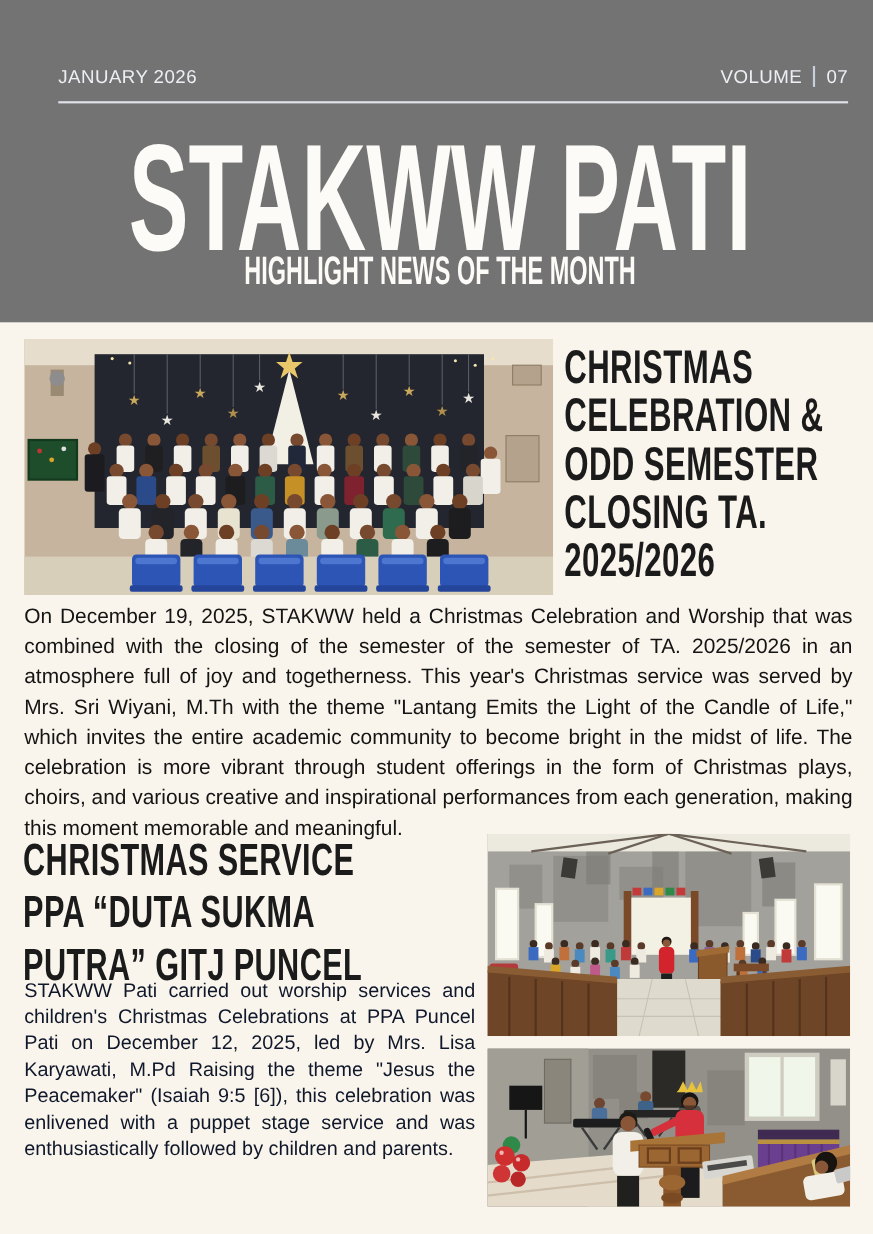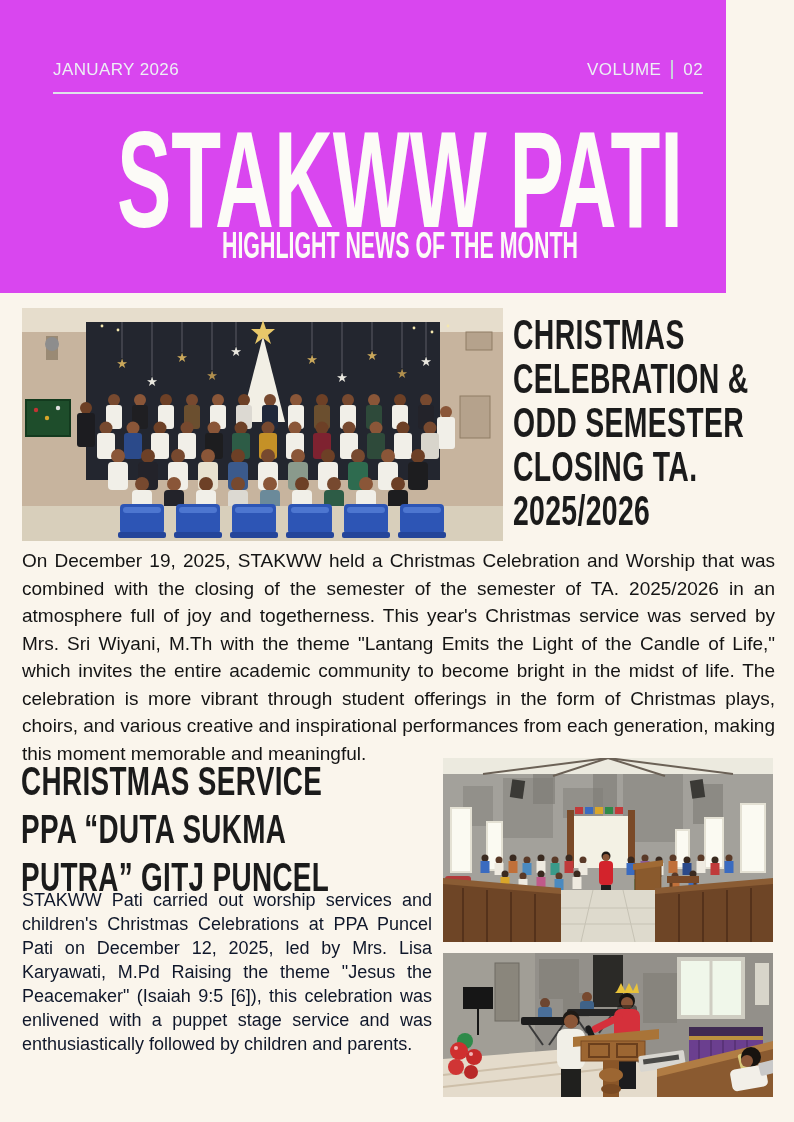--- a/index.html
+++ b/index.html
@@ -2,21 +2,21 @@
 <html><head>
 <meta charset="utf-8">
 <style>
   html,body{margin:0;padding:0;background:#e8e8e8;}
   .page{
     position:relative;width:794px;height:1122px;margin:0 auto;
     background:#FAF5EC;overflow:hidden;
     font-family:"Liberation Sans",sans-serif;color:#131313;
   }
   
-  .masthead{position:absolute;top:0;left:0;width:726px;height:293px;background:#d946ef;}
+  .masthead{position:absolute;top:0;left:0;width:794px;height:293px;background:#737373;}
   .mast-row{
     position:absolute;top:60px;left:53px;right:23px;
     display:flex;justify-content:space-between;align-items:center;
     color:#edeff5;font-size:17px;letter-spacing:.4px;
   }
   .volume{display:flex;align-items:flex-start;gap:10px;}
   .vol-sep{width:2px;height:19px;background:#c9cedb;}
   .mast-line{position:absolute;top:92px;left:53px;right:23px;height:2px;background:#dfe2ea;}
   .mast-svg{position:absolute;top:0;left:0;}
   
@@ -50,21 +50,21 @@
 <body>
 
 <div class="page">
 
   <header class="masthead">
     <div class="mast-row">
       <span>JANUARY 2026</span>
       <span class="volume">
         <span>VOLUME</span>
         <span class="vol-sep"></span>
-        <span>02</span>
+        <span>07</span>
       </span>
     </div>
     <div class="mast-line"></div>
     <svg class="mast-svg" width="794" height="293">
       <text x="400" y="227" text-anchor="middle" textLength="566" lengthAdjust="spacingAndGlyphs" font-family="Liberation Sans, sans-serif" font-weight="bold" font-size="138" fill="#FCFBF7">STAKWW PATI</text>
       <text x="400" y="258" text-anchor="middle" textLength="356" lengthAdjust="spacingAndGlyphs" font-family="Liberation Sans, sans-serif" font-weight="bold" font-size="36" fill="#FCFBF7">HIGHLIGHT NEWS OF THE MONTH</text>
     </svg>
   </header>
 
   <figure class="photo photo1" style="margin:0">

